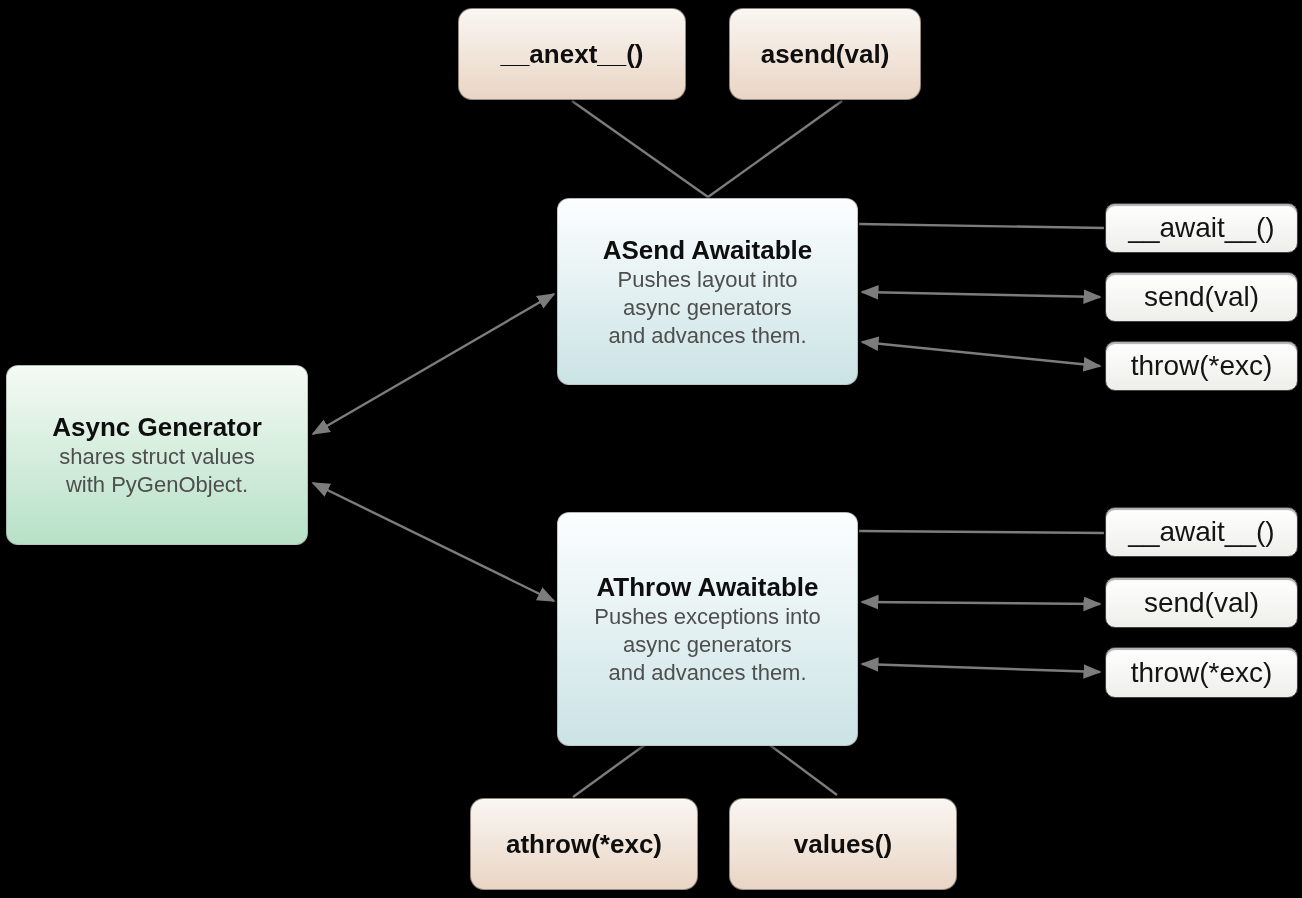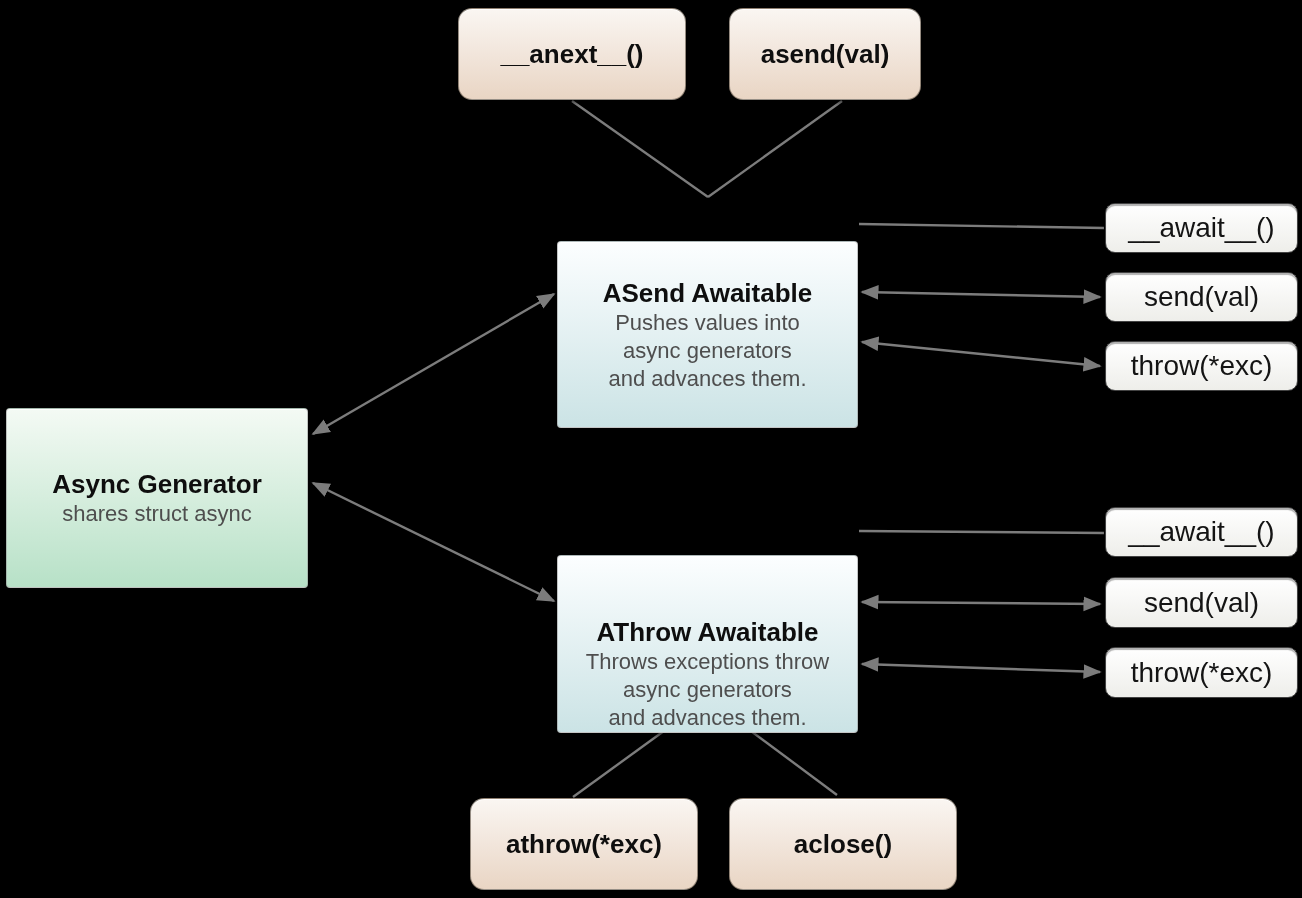--- a/index.html
+++ b/index.html
@@ -35,24 +35,23 @@
     border-radius: 14px;
     box-shadow: 0 2px 4px rgba(0,0,0,0.6), inset 0 1px 0 rgba(255,255,255,0.85);
     font-size: 26px;
     font-weight: bold;
     color: var(--title_text, #0e0e0e);
   }
 
   
   .node-big {
     flex-direction: column;
-    border-radius: 4px;
+    border-radius: 12px;
     border: 1px solid rgba(150,150,150,0.55);
     box-shadow: 0 2px 4px rgba(0,0,0,0.6), inset 0 1px 0 rgba(255,255,255,0.9);
-    margin-top: 43px;
   }
   .node-teal {
     background: linear-gradient(180deg, var(--teal_start, #fcfeff) 0%, var(--teal_end, #cbe3e5) 100%);
   }
   .node-green {
     background: linear-gradient(180deg, var(--green_start, #f4faf4) 0%, var(--green_end, #b7e1c7) 100%);
   }
   .node-title {
     font-size: 26px;
     font-weight: bold;
@@ -104,33 +103,34 @@
 
   <div class="node node-beige" style="left:458px; top:8px; width:228px; height:92px;">
     <span>__anext__()</span>
   </div>
   <div class="node node-beige" style="left:729px; top:8px; width:192px; height:92px;">
     <span>asend(val)</span>
   </div>
 
   <div class="node node-big node-teal" style="left:557px; top:198px; width:301px; height:187px;">
     <div class="node-title">ASend Awaitable</div>
-    <div class="node-desc">Pushes values into</div>
+    <div class="node-desc">Pushes layout into</div>
     <div class="node-desc">async generators</div>
     <div class="node-desc">and advances them.</div>
   </div>
 
   <div class="node node-big node-green" style="left:6px; top:365px; width:302px; height:180px;">
     <div class="node-title">Async Generator</div>
-    <div class="node-desc">shares struct async</div>
+    <div class="node-desc">shares struct values</div>
+    <div class="node-desc">with PyGenObject.</div>
   </div>
 
-  <div class="node node-big node-teal" style="left:557px; top:512px; width:301px; height:178px;justify-content:flex-end;">
+  <div class="node node-big node-teal" style="left:557px; top:512px; width:301px; height:234px;">
     <div class="node-title">AThrow Awaitable</div>
-    <div class="node-desc">Throws exceptions throw</div>
+    <div class="node-desc">Pushes exceptions into</div>
     <div class="node-desc">async generators</div>
     <div class="node-desc">and advances them.</div>
   </div>
 
   <div class="node node-white" style="left:1105px; top:203px; width:193px; height:50px;">
     <span>__await__()</span>
   </div>
   <div class="node node-white" style="left:1105px; top:272px; width:193px; height:50px;">
     <span>send(val)</span>
   </div>
@@ -145,16 +145,16 @@
     <span>send(val)</span>
   </div>
   <div class="node node-white" style="left:1105px; top:647px; width:193px; height:51px;">
     <span>throw(*exc)</span>
   </div>
 
   <div class="node node-beige" style="left:470px; top:798px; width:228px; height:92px;">
     <span>athrow(*exc)</span>
   </div>
   <div class="node node-beige" style="left:729px; top:798px; width:228px; height:92px;">
-    <span>aclose()</span>
+    <span>values()</span>
   </div>
 
 </div>
 
 </body></html>

